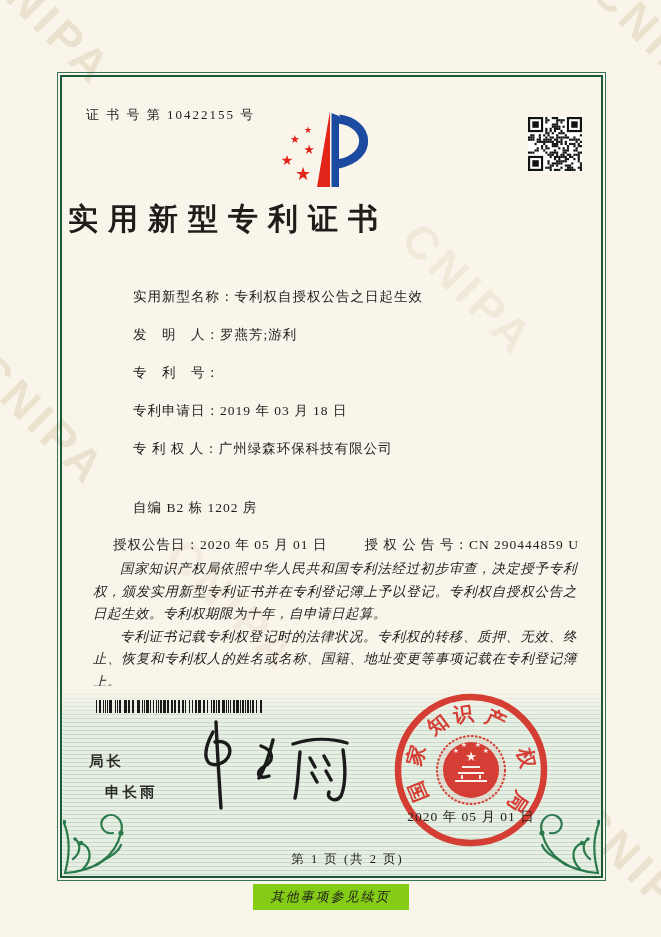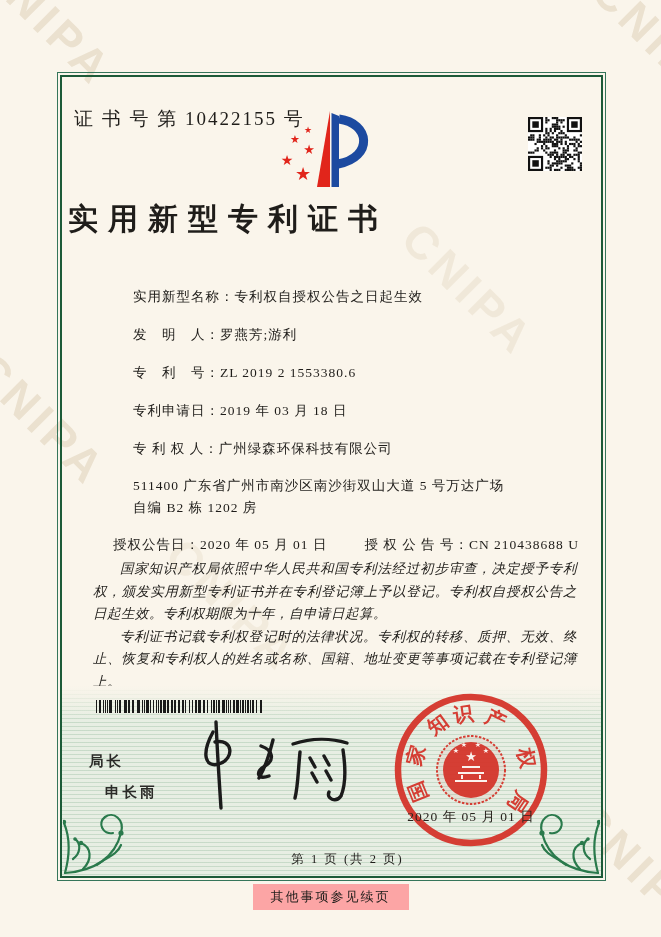--- a/index.html
+++ b/index.html
@@ -21,21 +21,21 @@
   .wm.w3{left:-42px;top:392px;}
   .wm.w4{left:386px;top:262px;opacity:.28;}
   .wm.w5{left:558px;top:842px;}
   .wm.w6{left:150px;top:578px;opacity:.22;}
 
   
   .frame{position:absolute;left:57px;top:72px;width:547px;height:807px;
          border:1px solid var(--frame-green-lt);z-index:1;}
   .frame::before{content:'';position:absolute;inset:2px;border:2px solid var(--frame-green);pointer-events:none;z-index:3;}
 
-  .cert-no{position:absolute;left:16px;top:33px;font-size:19px;letter-spacing:2px;text-align:right;}
+  .cert-no{position:absolute;left:28px;top:33px;font-size:13px;letter-spacing:2px;text-align:right;}
 
   .logo{position:absolute;left:216px;top:30px;}
   .qr{position:absolute;left:470px;top:44px;}
 
   .title{position:absolute;left:0;top:126px;width:100%;margin:0;text-align:left;
          font-size:30px;font-weight:bold;letter-spacing:10px;text-indent:10px;}
 
   .fields{position:absolute;left:35px;right:26px;top:212px;font-size:13.5px;}
   .frow{display:flex;line-height:23px;margin-bottom:15px;letter-spacing:1px;margin-left:40px;}
   .frow .lab{white-space:pre;flex:none;}
@@ -67,21 +67,21 @@
   .signature{left:131px;top:30px;}
   .seal{left:330px;top:5px;opacity:.95;}
   .seal-date{left:330px;top:122px;width:158px;text-align:center;font-size:13.5px;
         letter-spacing:1px;color:#2a241f;white-space:pre;}
   .pageno{left:0;top:165px;width:100%;text-align:center;font-size:12.5px;letter-spacing:2px;padding-left:16px;}
   .orn{bottom:1px;}
   .orn.left{left:1px;}
   .orn.right{right:1px;transform:scaleX(-1);}
 
   .foot-note{position:absolute;top:884px;left:50%;transform:translateX(-50%);
-        background:#fca5a5;padding:4px 18px;font-size:13px;
+        background:#84cc16;padding:4px 18px;font-size:13px;font-style:italic;
         letter-spacing:2px;z-index:2;}
 </style>
 </head>
 <body>
 
 <div class="page">
 
   <div class="wm w1">CNIPA</div>
   <div class="wm w2">CNIPA</div>
   <div class="wm w3">CNIPA</div>
@@ -339,37 +339,36 @@
       <div class="frow">
         <span class="lab">实用新型名称：</span>
         <span class="val">专利权自授权公告之日起生效</span>
       </div>
       <div class="frow">
         <span class="lab">发　明　人：</span>
         <span class="val">罗燕芳;游利</span>
       </div>
       <div class="frow">
         <span class="lab">专　利　号：</span>
-        <span class="val">ZL 2019 2 1553380.6</span>
       </div>
       <div class="frow">
         <span class="lab">专利申请日：</span>
         <span class="val">2019 年 03 月 18 日</span>
       </div>
       <div class="frow">
         <span class="lab">专 利 权 人：</span>
         <span class="val">广州绿森环保科技有限公司</span>
       </div>
       <div class="frow addr">
-        <span class="val"><span>511400 广东省广州市南沙区南沙街双山大道 5 号万达广场</span><br>
+        <span class="val"><br>
         <span>自编 B2 栋 1202 房</span></span>
       </div>
       <div class="grant">
         <span class="g1"><span>授权公告日：</span><span>2020 年 05 月 01 日</span></span>
-        <span class="g2"><span>授 权 公 告 号：</span><span>CN 210438688 U</span></span>
+        <span class="g2"><span>授 权 公 告 号：</span><span>CN 290444859 U</span></span>
       </div>
     </div>
 
     <div class="bodytext">
       <p>国家知识产权局依照中华人民共和国专利法经过初步审查，决定授予专利权，颁发实用新型专利证书并在专利登记簿上予以登记。专利权自授权公告之日起生效。专利权期限为十年，自申请日起算。</p>
       <p>专利证书记载专利权登记时的法律状况。专利权的转移、质押、无效、终止、恢复和专利权人的姓名或名称、国籍、地址变更等事项记载在专利登记簿上。</p>
     </div>
 
     <div class="band">
 

